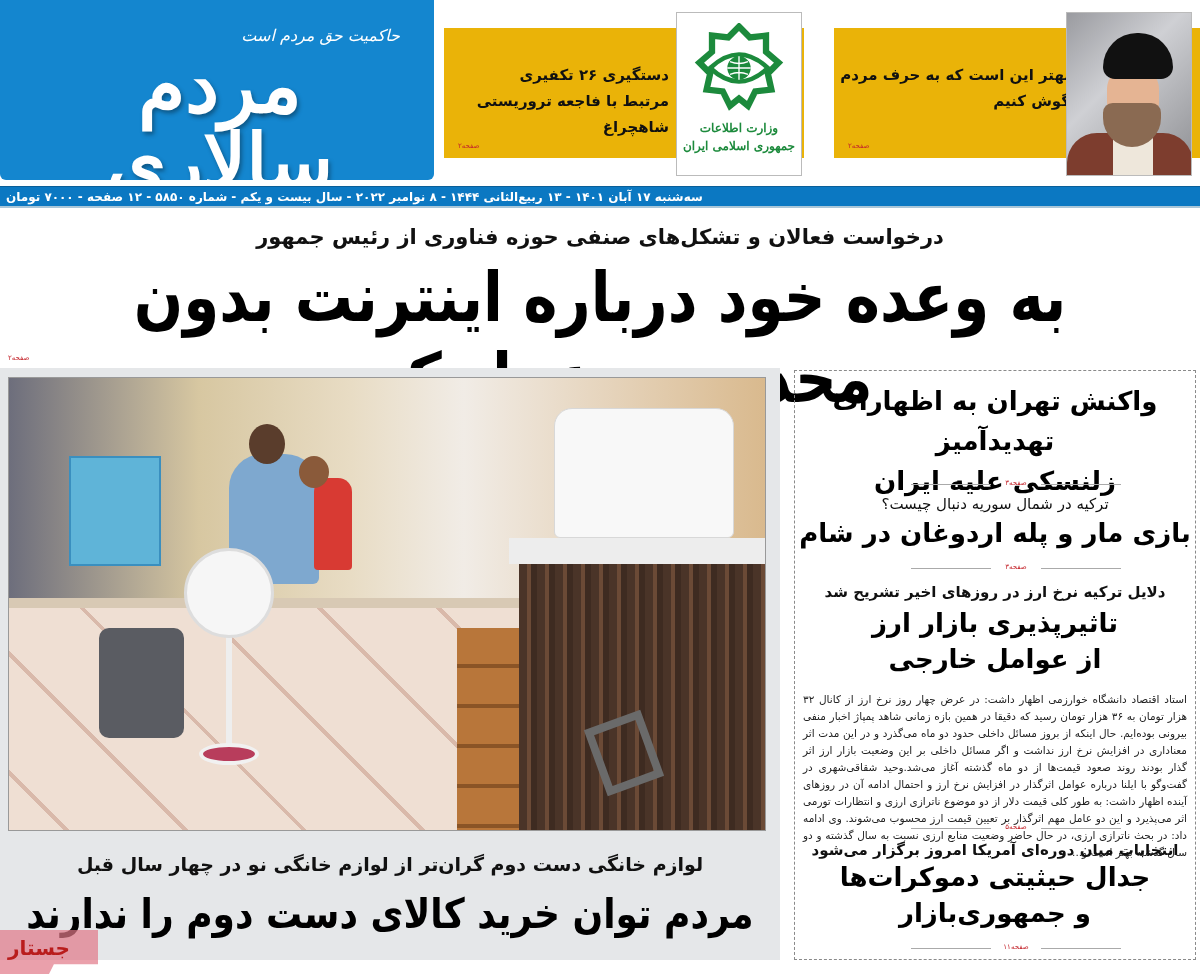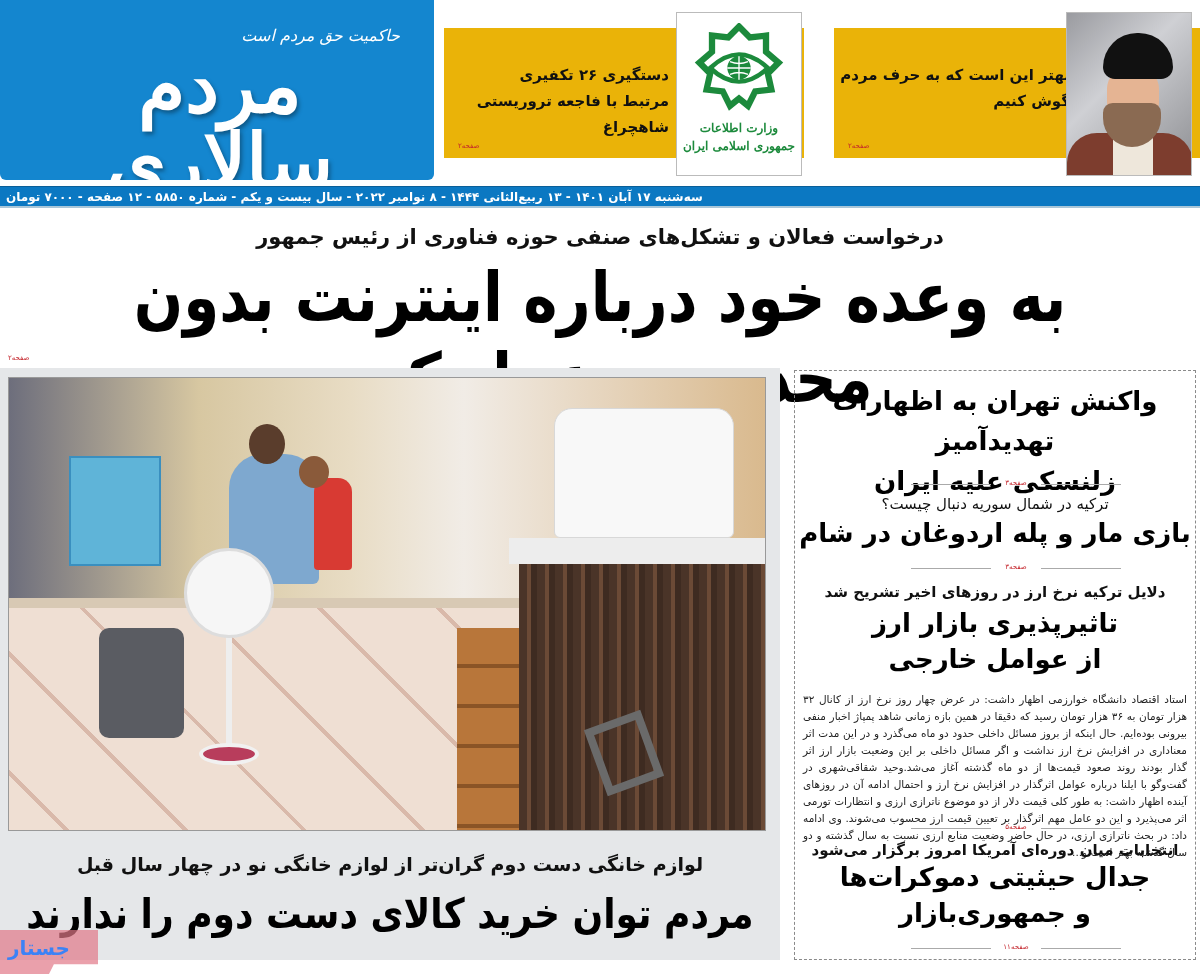--- a/index.html
+++ b/index.html
@@ -56,21 +56,21 @@
   .ph-cabinet { position: absolute; left: 510px; top: 160px; width: 248px; height: 294px; background: repeating-linear-gradient(90deg, #4a3428 0 8px, #6b4a36 8px 12px, #3e2b21 12px 18px); }
   .ph-counter { position: absolute; left: 500px; top: 160px; width: 258px; height: 26px; background: #ededed; }
   .ph-machine { position: absolute; left: 545px; top: 30px; width: 180px; height: 130px; background: #f8f8f8; border-radius: 18px 18px 6px 6px; border: 1px solid #d8d8d8; }
   .ph-drawers { position: absolute; left: 448px; top: 250px; width: 70px; height: 204px; background: repeating-linear-gradient(180deg, #b8763a 0 36px, #8a5426 36px 40px); }
   .ph-frame { position: absolute; left: 585px; top: 340px; width: 60px; height: 70px; border: 8px solid #6a6a6a; transform: rotate(-20deg); }
 
   .photo-kicker { position: absolute; left: 0; top: 485px; width: 780px; text-align: center; font-size: 19px; font-weight: bold; color: #111; }
   .photo-title { position: absolute; left: 0; top: 525px; width: 780px; text-align: center; font-size: 36px; font-weight: 900; letter-spacing: -1px; color: #000; transform: scaleY(1.15); }
 
   .watermark { position: absolute; left: 0; top: 930px; width: 98px; height: 44px; background: rgba(225,120,135,0.7); clip-path: polygon(0 0, 100% 0, 100% 78%, 55% 78%, 50% 100%, 0 100%); }
-  .watermark-text { position: absolute; left: 8px; top: 6px; color: #3b82f6; font-size: 20px; font-weight: bold; }
+  .watermark-text { position: absolute; left: 8px; top: 6px; color: #b91c1c; font-size: 20px; font-weight: bold; }
 
   
   .side-col { position: absolute; left: 794px; top: 370px; width: 402px; height: 590px; border: 1px dashed #8a8a8a; }
   .side-item { position: absolute; left: 0; width: 400px; text-align: center; }
   .side-kicker { font-size: 15px; font-weight: bold; color: #111; }
   .side-kicker-light { font-size: 15px; font-weight: normal; color: #111; }
   .side-title { font-size: 26px; font-weight: bold; line-height: 40px; color: #000; }
   .side-sep { position: absolute; left: 100px; width: 210px; height: 10px; margin-left: 16px; }
   .side-sep::before, .side-sep::after { content: ""; position: absolute; top: 5px; width: 80px; height: 1px; background: #aaa; }
   .side-sep::before { left: 0; } .side-sep::after { right: 0; }

